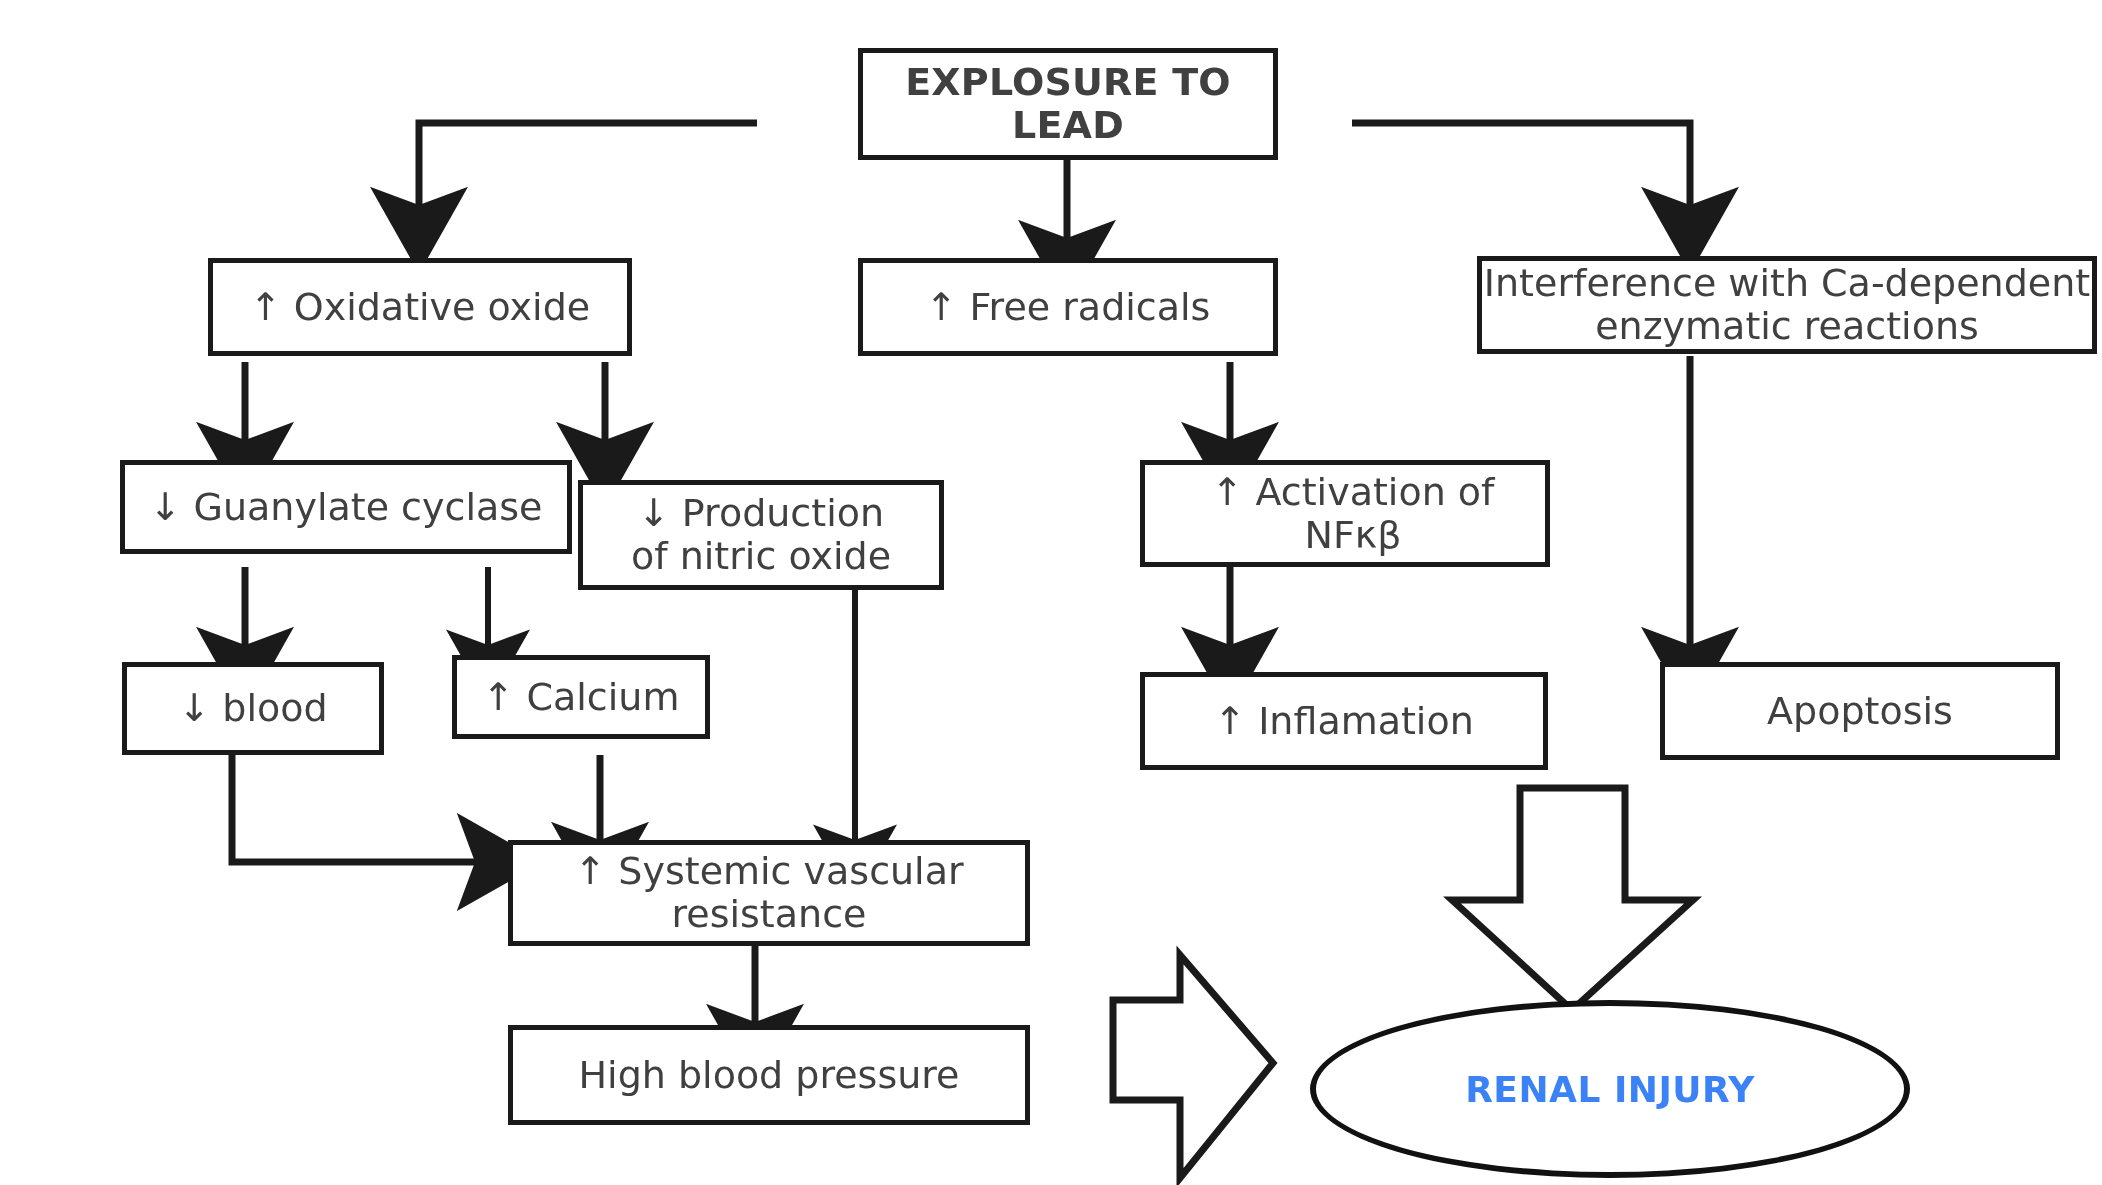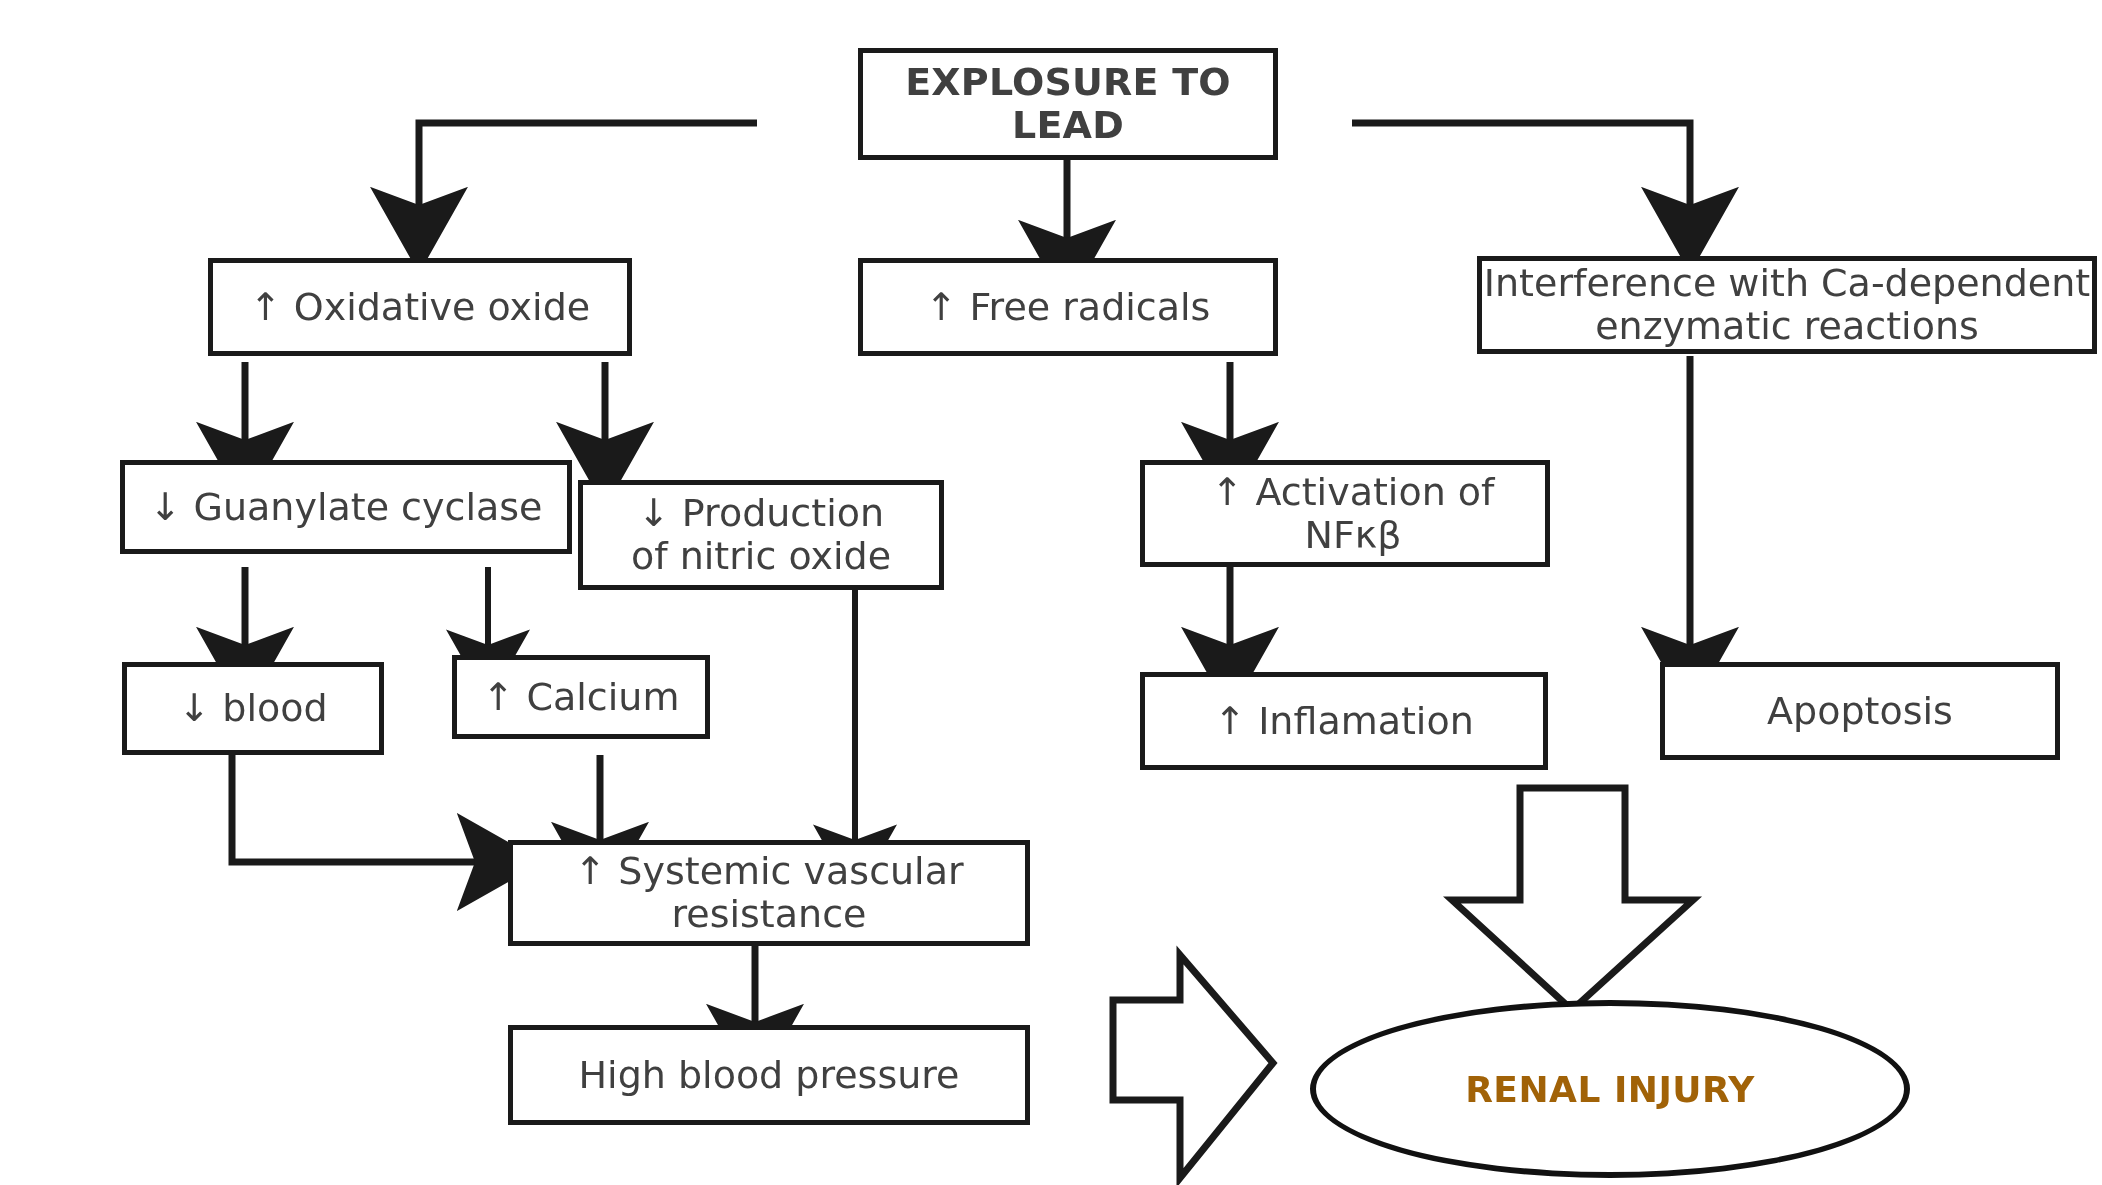--- a/index.html
+++ b/index.html
@@ -10,21 +10,21 @@
   .node{position:absolute;box-sizing:border-box;background:#fff;border:5px solid #1a1a1a;
         display:flex;align-items:center;justify-content:center;text-align:center;
         font-family:"DejaVu Sans",sans-serif;color:#404040;line-height:1.12;}
   .node span{display:block;white-space:pre-line;}
 
   .n-lead{font-weight:bold;font-size:38px;letter-spacing:.2px;}
   .n-body{font-size:38px;font-weight:normal;}
 
   .ellipse{position:absolute;box-sizing:border-box;background:#fff;border:6px solid #111;
            border-radius:50%;display:flex;align-items:center;justify-content:center;
-           font-weight:bold;font-size:36px;letter-spacing:.5px;color:#a16207;}
+           font-weight:bold;font-size:36px;letter-spacing:.5px;color:#3b82f6;}
 </style>
 </head>
 <body>
 
 <div id="canvas">
 
   <svg id="edges" viewBox="0 0 2102 1185" xmlns="http://www.w3.org/2000/svg">
     <defs>
       <marker id="ah" markerWidth="14" markerHeight="16" refX="2.6" refY="7.6" orient="auto" markerUnits="strokeWidth">
         <path d="M0,0.6 L2.6,7.6 L0,14.6 L12.4,7.6 Z" fill="#1a1a1a"></path>

